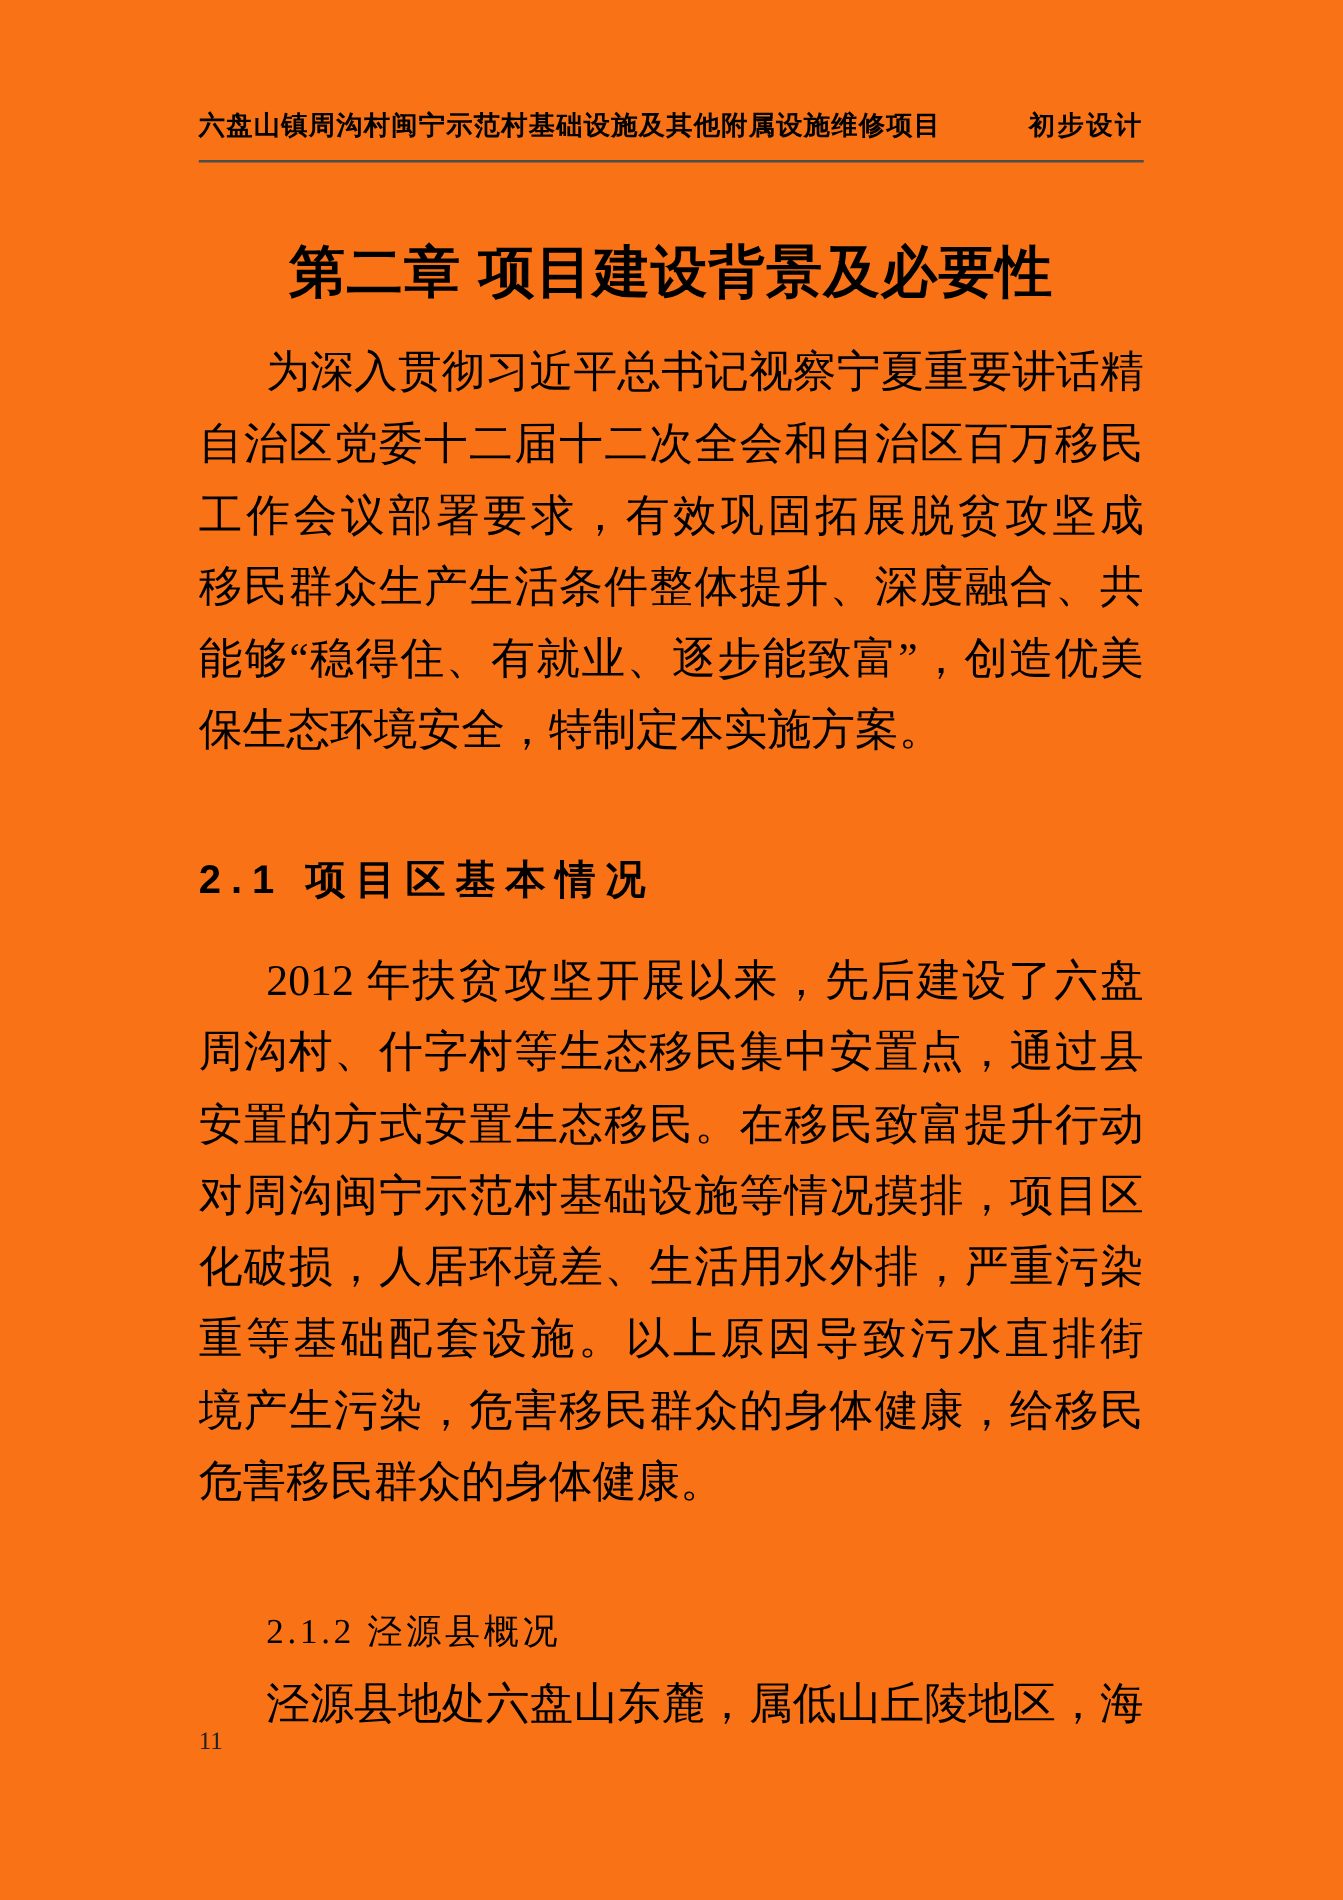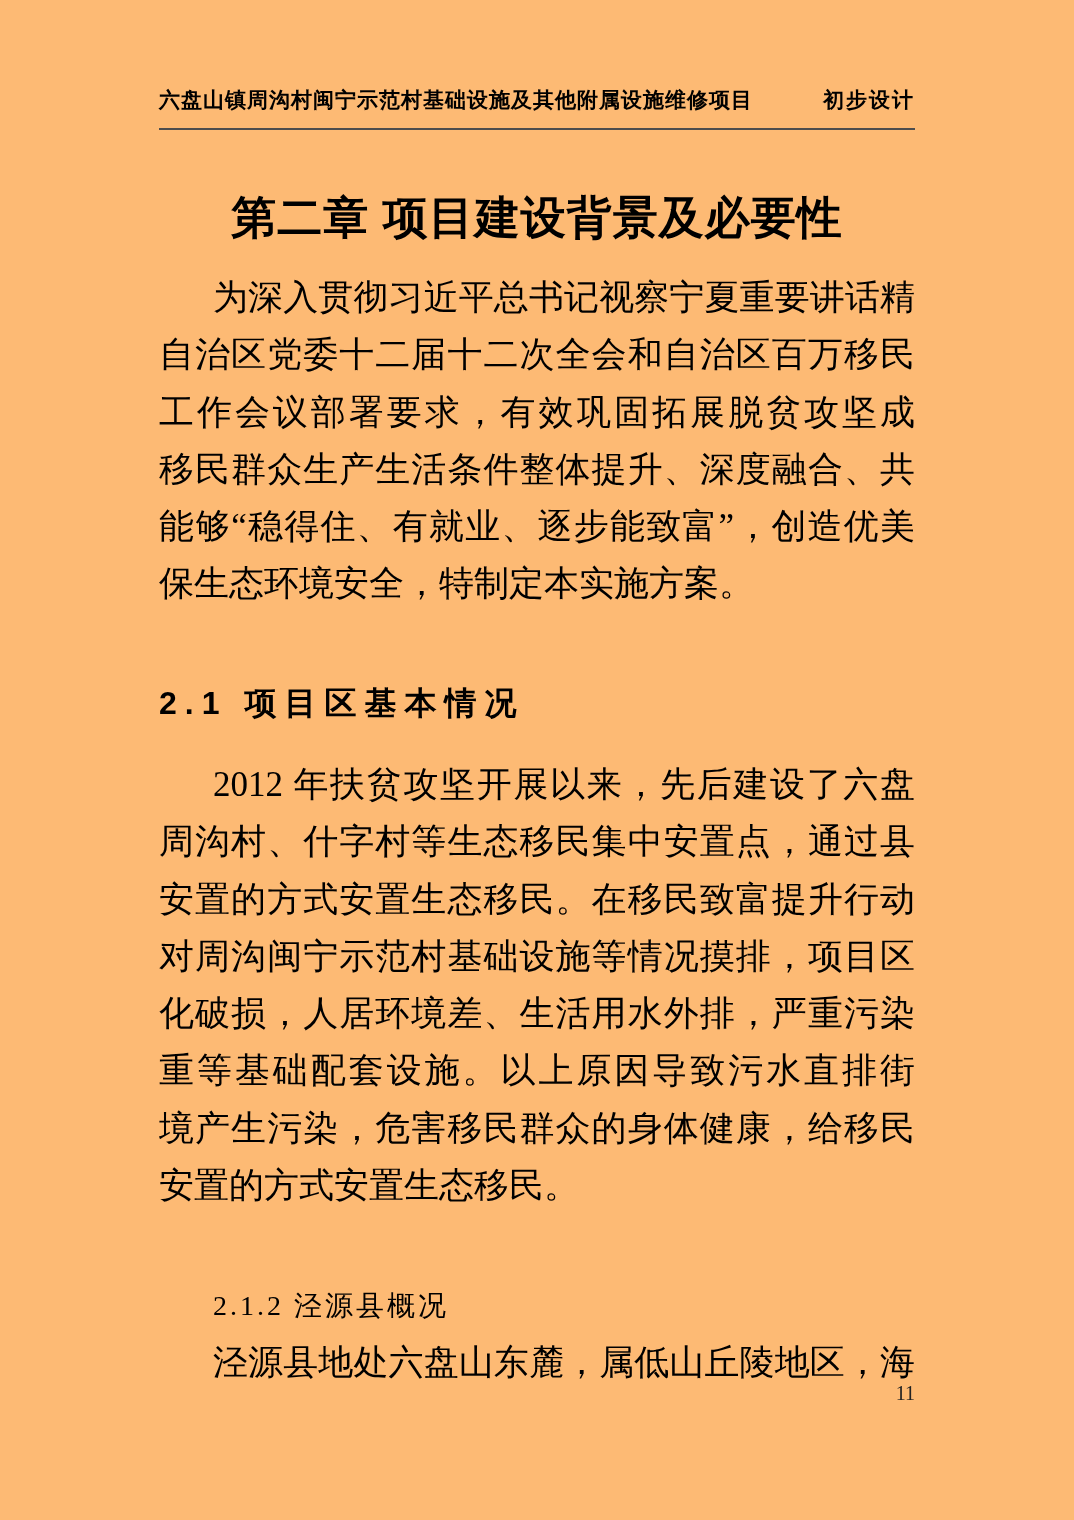--- a/index.html
+++ b/index.html
@@ -82,29 +82,29 @@
     line-height: 57.3px;
     text-indent: 54px;
     letter-spacing: 3px;
     white-space: nowrap;
   }
   
   .page-number {
     position: absolute;
     left: 159px; top: 1382px;
     width: 756px;
-    text-align: right;
+    text-align: left;
     font-size: 20px;
     color: #222222;
   }
 </style>
 </head>
 <body>
 
-<div class="page" style="background: #fdba74; color: rgb(0, 0, 0);">
+<div class="page" style="background: #f97316; color: rgb(0, 0, 0);">
 
   <div class="header">
     <span class="hleft">六盘山镇周沟村闽宁示范村基础设施及其他附属设施维修项目</span>
     <span class="hright">初步设计</span>
   </div>
   <div class="header-rule" style="background: rgb(77, 77, 77);"></div>
 
   <div class="title">第二章 项目建设背景及必要性</div>
 
   <div class="para p1">
@@ -119,21 +119,21 @@
   <div class="h21">2.1 项目区基本情况</div>
 
   <div class="para p2">
     <div class="line indent">2012 年扶贫攻坚开展以来，先后建设了六盘山镇集美村、</div>
     <div class="line">周沟村、什字村等生态移民集中安置点，通过县内生态移民集中</div>
     <div class="line">安置的方式安置生态移民。在移民致富提升行动开展以来，通过</div>
     <div class="line">对周沟闽宁示范村基础设施等情况摸排，项目区存在基础设施老</div>
     <div class="line">化破损，人居环境差、生活用水外排，严重污染环境等的现象，</div>
     <div class="line">重等基础配套设施。以上原因导致污水直排街面，对小区内外环</div>
     <div class="line">境产生污染，危害移民群众的身体健康，给移民居住生活造成严</div>
-    <div class="line end">安置的方式安置生态移民。</div>
+    <div class="line end">危害移民群众的身体健康。</div>
   </div>
 
   <div class="h212">2.1.2 泾源县概况</div>
 
   <div class="para p3">
     <div class="line indent">泾源县地处六盘山东麓，属低山丘陵地区，海拔在 1608m—</div>
   </div>
 
   <div class="page-number">11</div>
 

